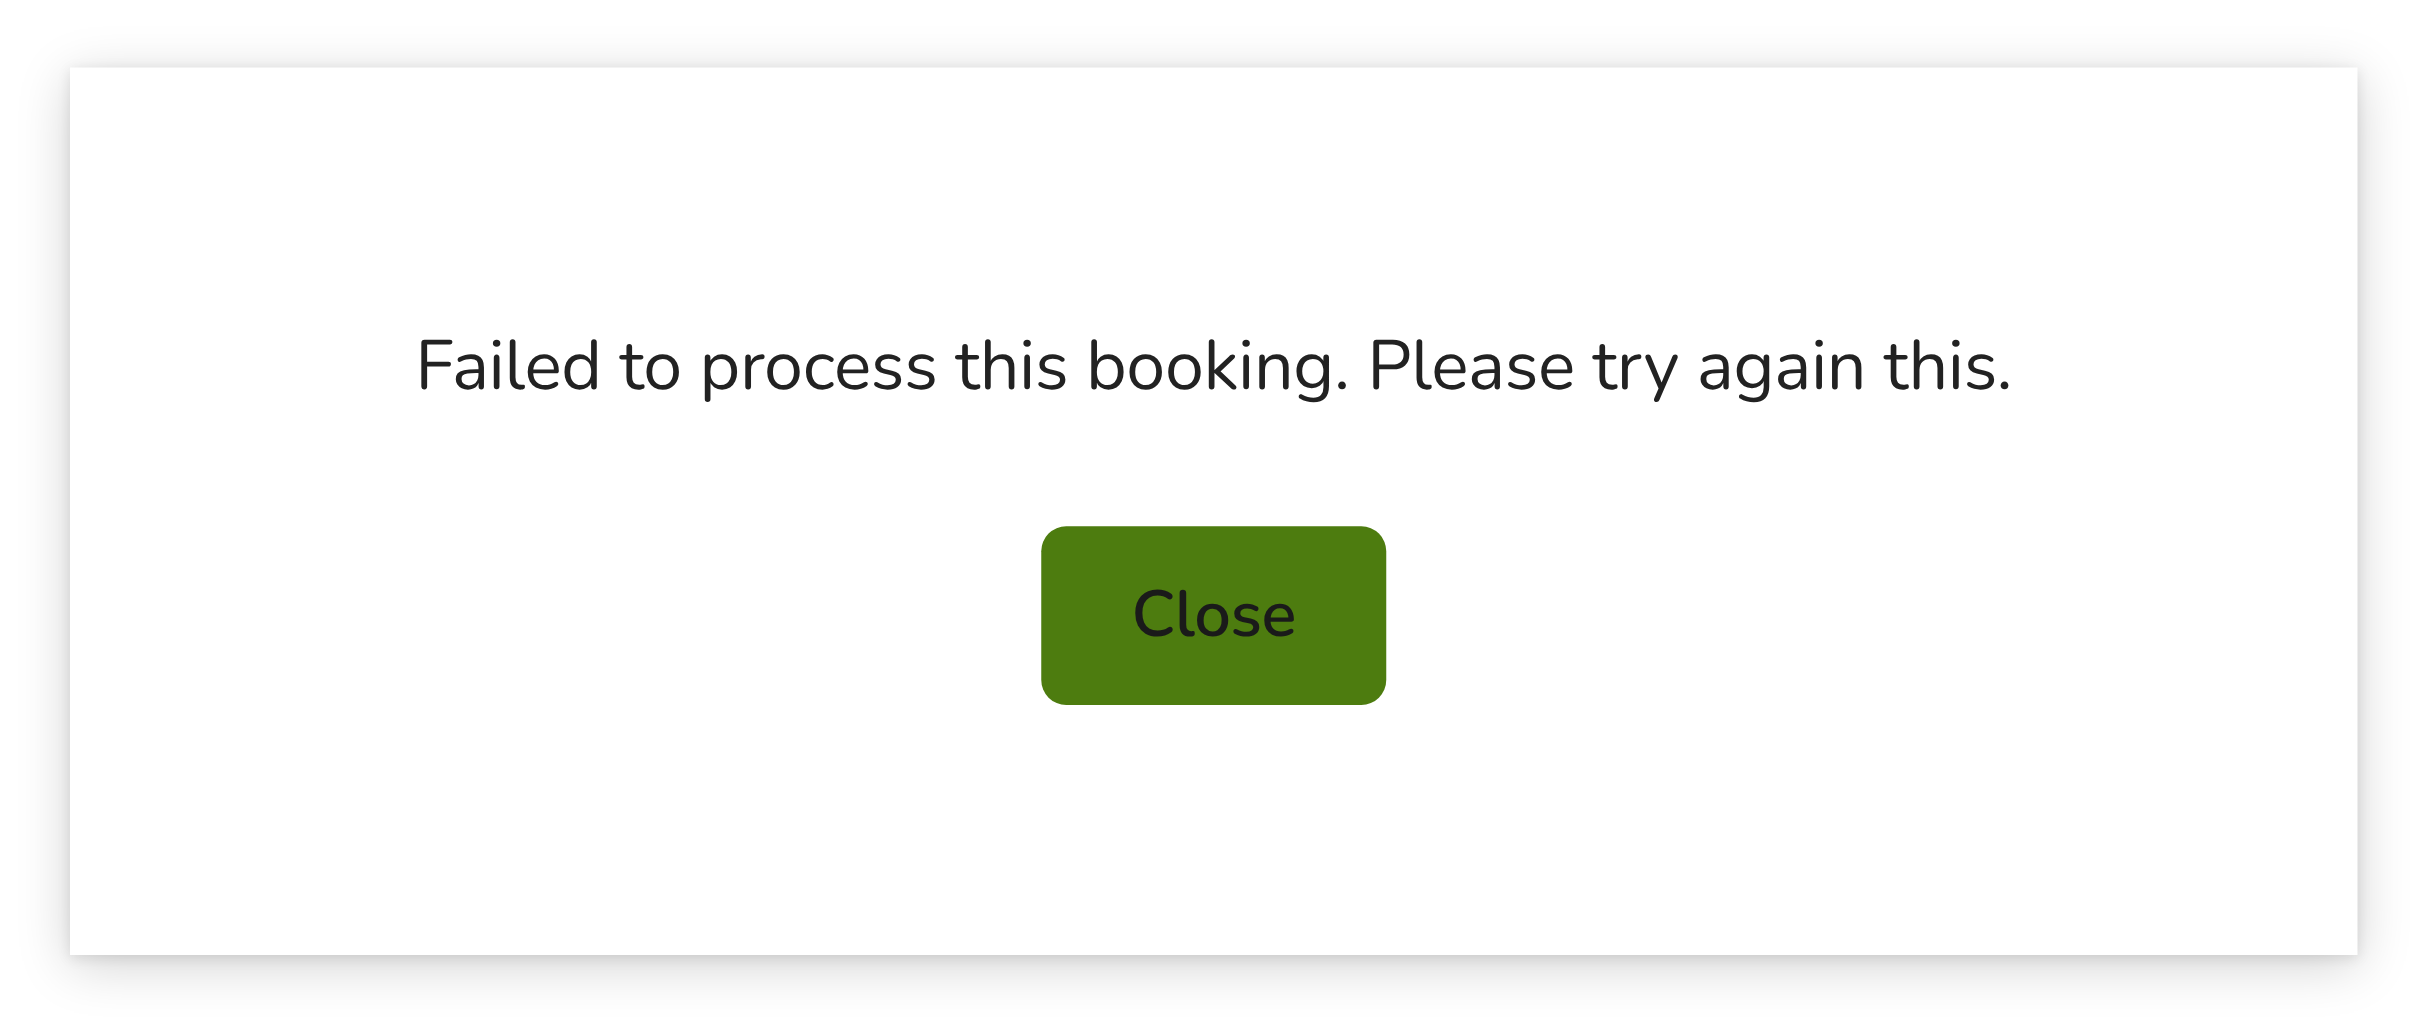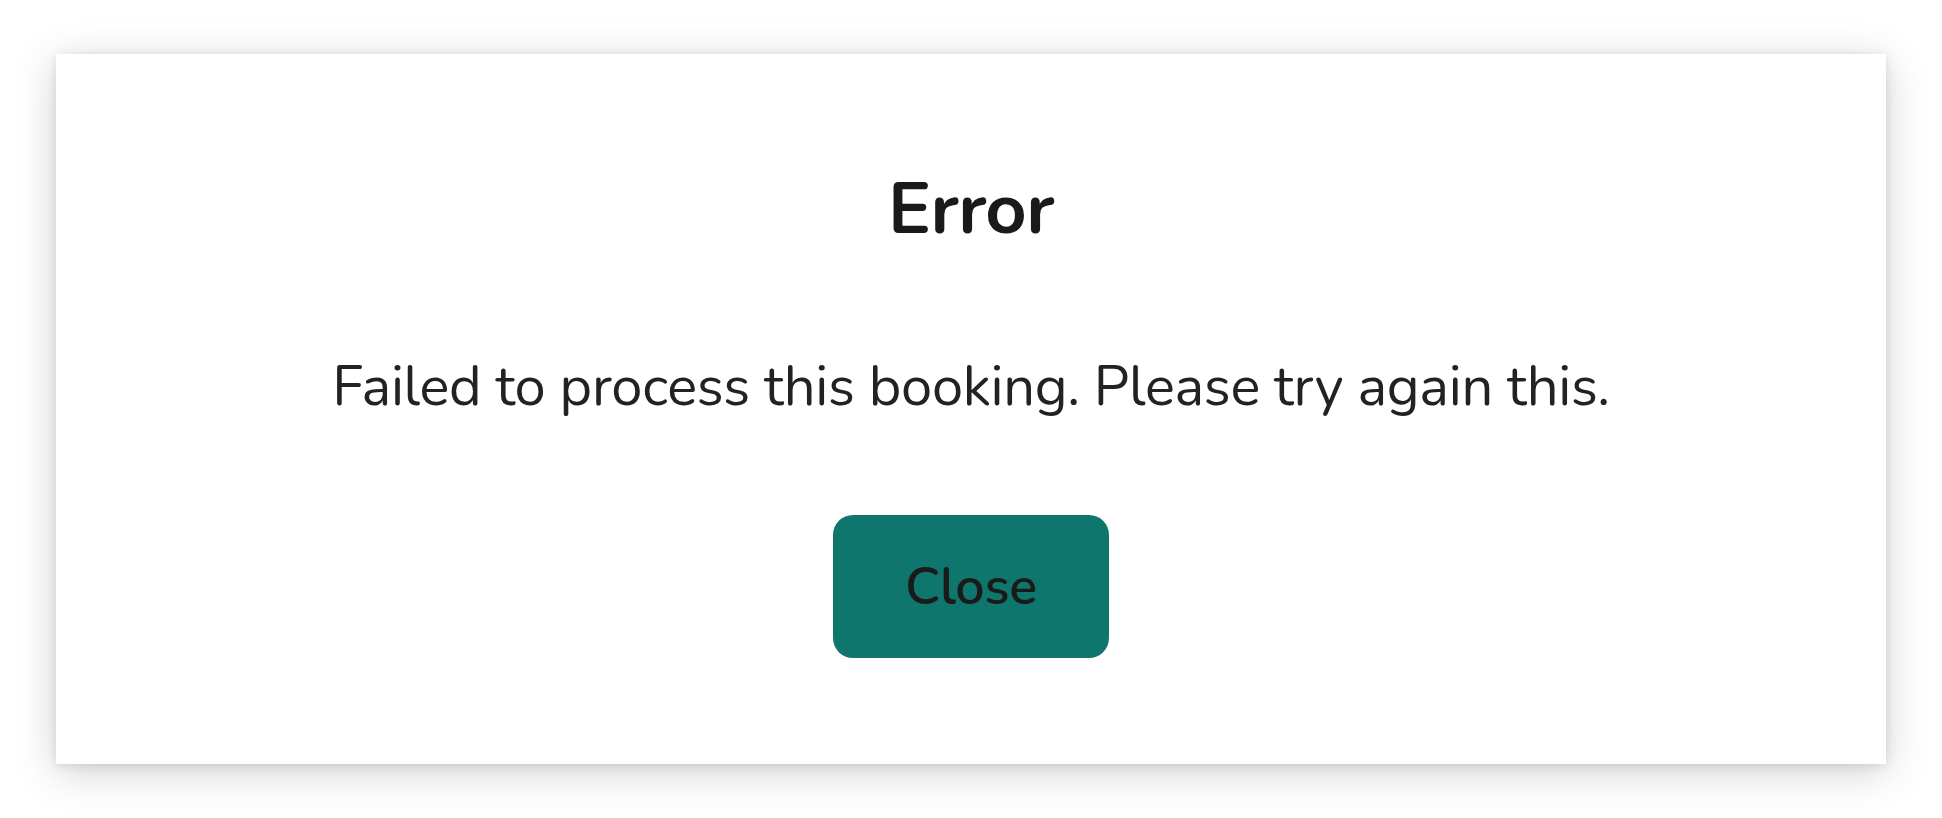--- a/index.html
+++ b/index.html
@@ -40,32 +40,31 @@
     
     .dialog-message {
       font-size: 56px;
       font-weight: 400;
       color: #222222;
       text-align: center;
       letter-spacing: -0.3px;
     }
     
     .close-button {
-      background: #0f766e;
+      background: #4d7c0f;
       border: none;
       border-radius: 20px;
       padding: 36px 72px;
       font-size: 52px;
       font-weight: 600;
       color: #1a1a1a;
       font-family: inherit;
       cursor: pointer;
       letter-spacing: -0.3px;
     }
   </style>
 </head>
 <body>
 
 <div class="dialog">
-  <h1 class="dialog-title">Error</h1>
   <p class="dialog-message">Failed to process this booking. Please try again this.</p>
   <button class="close-button">Close</button>
 </div>
 
 </body></html>

